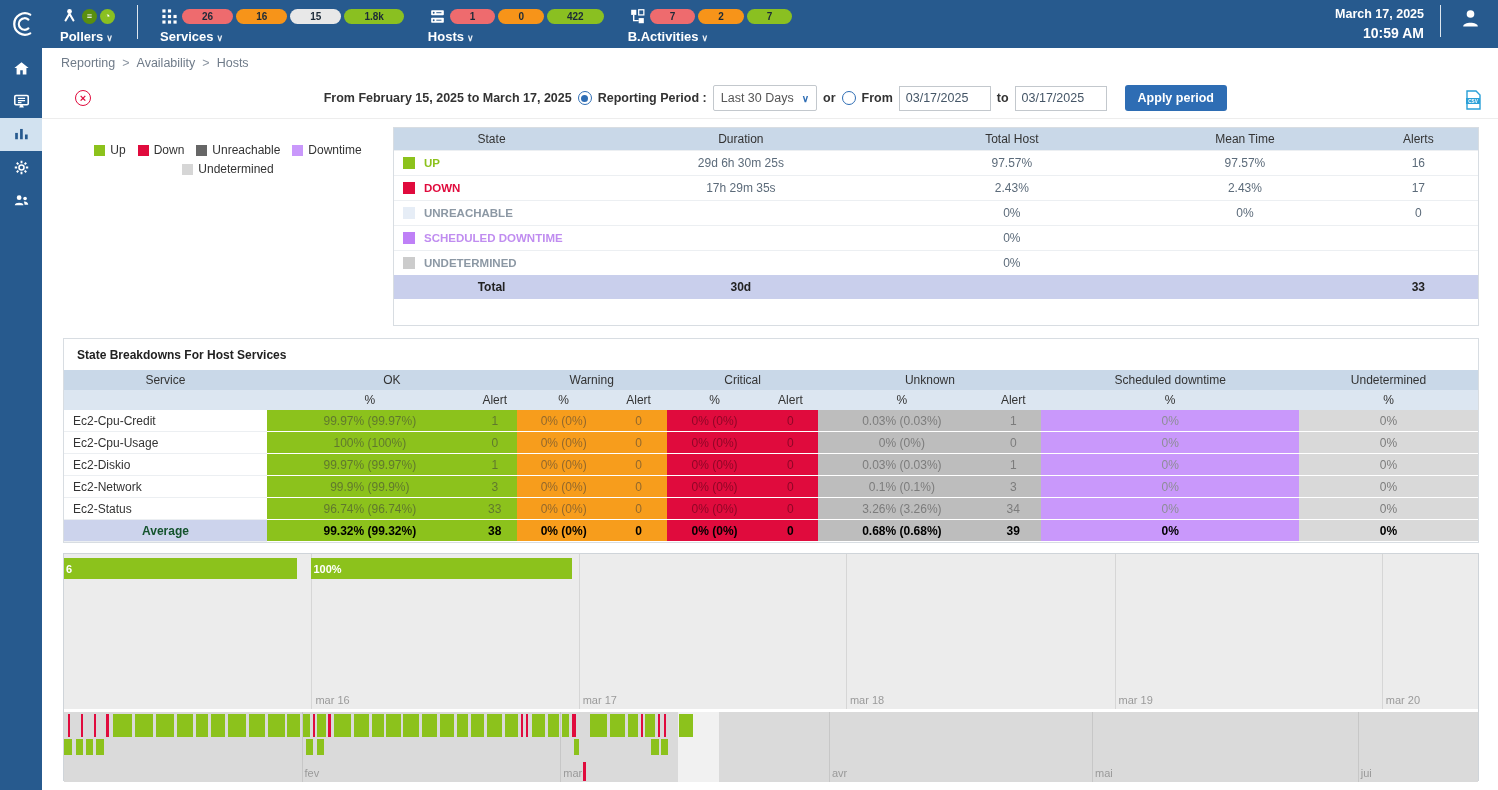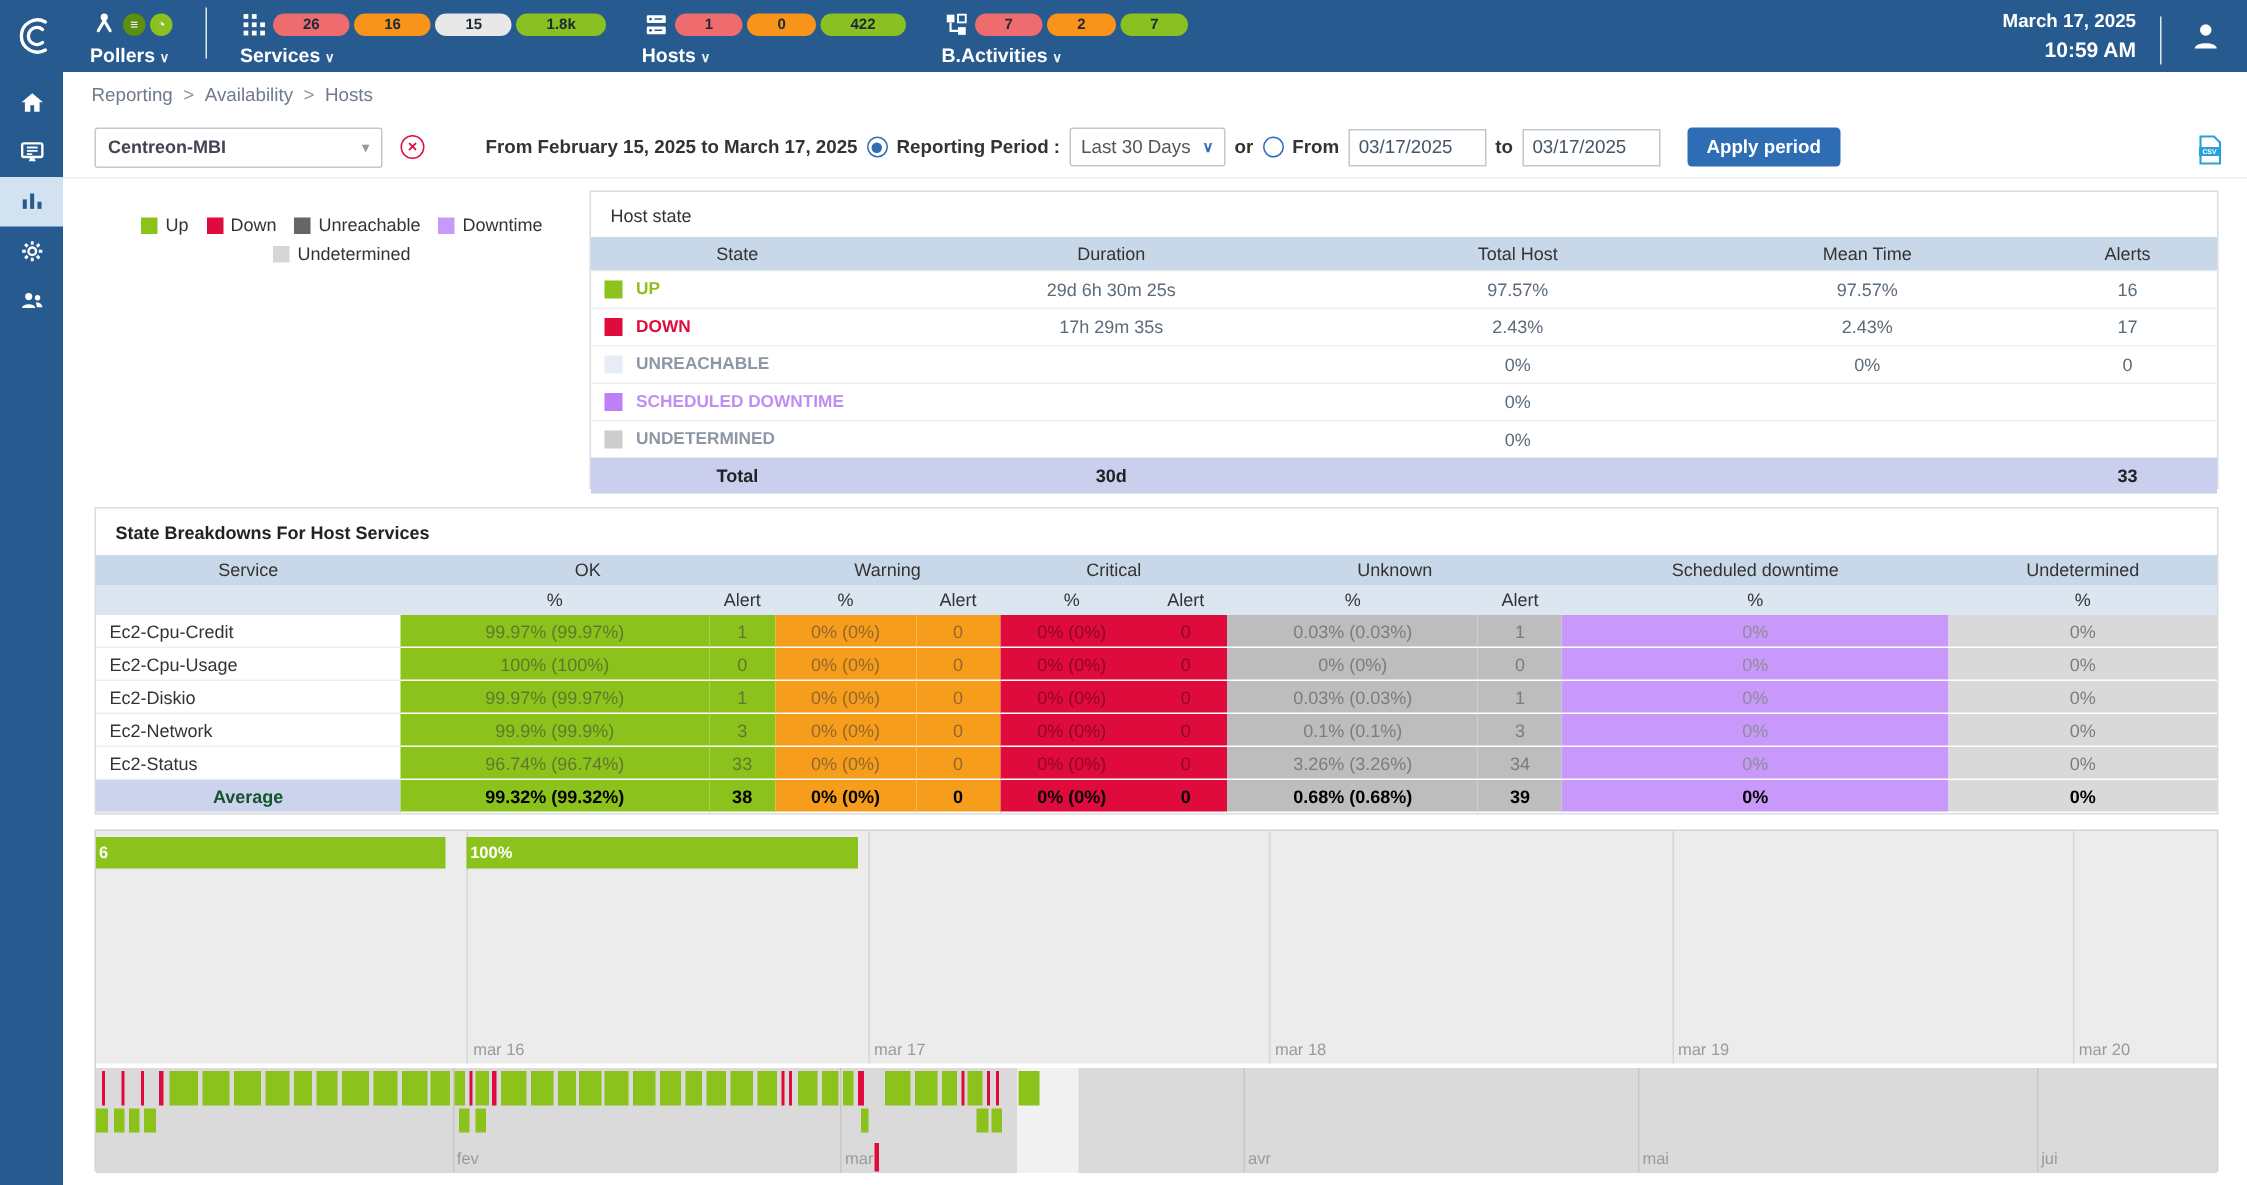--- a/index.html
+++ b/index.html
@@ -11,21 +11,21 @@
   .logo-box { width:48px; display:flex; align-items:center; justify-content:center; cursor:pointer; }
   .nav-menus { display:flex; align-items:flex-end; height:100%; padding-bottom:4px; }
   .nav-menu { margin:0 12px; cursor:pointer; }
   .nav-menu-top { display:flex; align-items:center; gap:3px; height:20px; }
   .nav-icon svg { width:19px; height:19px; display:block; }
   .nav-badge { height:15px; min-width:15px; padding:0 20px; border-radius:8px; font-size:10px; font-weight:bold; display:inline-flex; align-items:center; justify-content:center; color:#1c2a38; }
   .nav-badge.glyph { color:#fff; font-size:9px; padding:0; width:15px; }
   .nav-label { font-size:13px; font-weight:bold; margin-top:3px; white-space:nowrap; }
   .nav-label .caret { font-size:9px; margin-left:3px; opacity:.9; }
   .nav-divider { width:1px; height:34px; background:rgba(255,255,255,.85); margin:0 10px; align-self:center; }
-  .nav-right { margin-left:auto; display:flex; align-items:flex-end; padding-right:14px; }
+  .nav-right { margin-left:auto; display:flex; align-items:flex-start; padding-right:14px; }
   .nav-date { text-align:right; line-height:1.45; }
   .nav-date .d1 { font-size:12.5px; font-weight:bold; }
   .nav-date .d2 { font-size:14px; font-weight:bold; }
   .nav-vline { width:1px; height:32px; background:rgba(255,255,255,.85); margin:0 16px; }
 
   
   .sidebar { position:absolute; top:48px; left:0; bottom:0; width:42px; background:#275a8e; display:flex; flex-direction:column; padding-top:4px; }
   .side-item { width:42px; height:33px; display:flex; align-items:center; justify-content:center; color:#fff; cursor:pointer; }
   .side-item svg { width:19px; height:19px; }
   .side-item.active { background:#d2e2f0; color:#275a8e; }
@@ -250,24 +250,20 @@
 
   <div class="breadcrumb" id="breadcrumb">
       <span class="crumb">Reporting</span>
       <span class="crumb-sep">&gt;</span>
       <span class="crumb">Availability</span>
       <span class="crumb-sep">&gt;</span>
       <span class="crumb">Hosts</span>
     </div>
 
   <div class="filter-bar">
-    <div class="host-select">
-      <span>Centreon-MBI</span>
-      <span class="caret-gray">▾</span>
-    </div>
     <span class="clear-icon">×</span>
 
     <div class="filter-mid">
       <span class="period-text">From February 15, 2025 to March 17, 2025</span>
       <span class="radio checked">
           <span class="dot"></span>
         </span>
       <span class="lbl-b">Reporting Period :</span>
       <div class="mini-select">
         <span>Last 30 Days</span>
@@ -311,21 +307,20 @@
             <span>Downtime</span>
           </span>
           <span class="legend-item">
             <span class="legend-swatch" style="background: rgb(214, 214, 214);"></span>
             <span>Undetermined</span>
           </span>
         </div>
     </div>
 
     <div class="panel host-panel">
-      <div class="panel-title">Host state</div>
       <div class="hs-row hs-head" id="hs-head">
           <div>State</div>
           <div>Duration</div>
           <div>Total Host</div>
           <div>Mean Time</div>
           <div>Alerts</div>
         </div>
       <div id="hs-rows">
           <div class="hs-row">
             <div class="hs-state">

